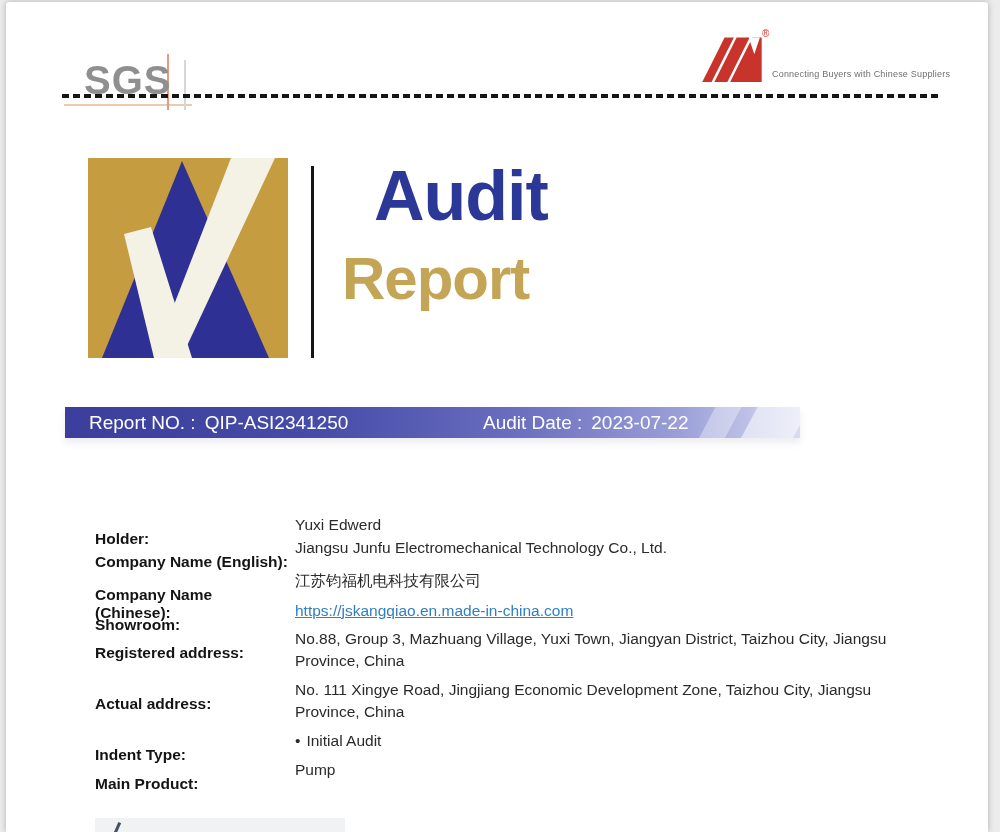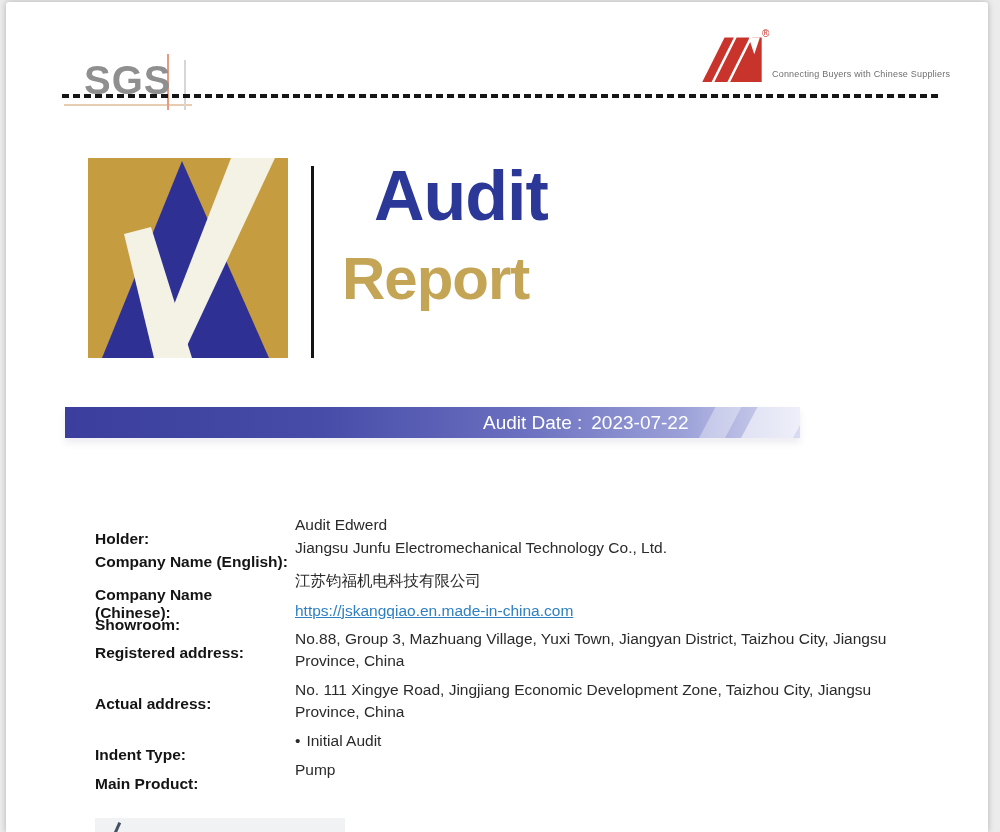--- a/index.html
+++ b/index.html
@@ -94,30 +94,33 @@
       <polygon points="36,76 63,69 104,200 66,200" fill="#F4F1E5"></polygon>
       <polygon points="143,0 187,0 97,192 77,170" fill="#F4F1E5"></polygon>
     </svg>
     <div class="title-sep"></div>
     <div class="title-line1" style="color:#2C3897;">Audit</div>
     <div class="title-line2" style="color:#C4A455;">Report</div>
 
     <div class="report-bar">
       <div class="bar-slash1"></div>
       <div class="bar-slash2"></div>
+      <div class="bar-text no">
+        <span>Report NO. :</span><span class="val">QIP-ASI2341250</span>
+      </div>
       <div class="bar-text date">
         <span>Audit Date :</span><span class="val">2023-07-22</span>
       </div>
     </div>
 
     <div class="fields">
 
       <div class="frow r0">
         <div class="flabel">Holder:</div>
-        <div class="fvalue">Audit Edwerd</div>
+        <div class="fvalue">Yuxi Edwerd</div>
       </div>
 
       <div class="frow r1">
         <div class="flabel">Company Name (English):</div>
         <div class="fvalue">Jiangsu Junfu Electromechanical Technology Co., Ltd.</div>
       </div>
 
       <div class="frow r2">
         <div class="flabel">Company Name (Chinese):</div>
         <div class="fvalue">江苏钧福机电科技有限公司</div>

